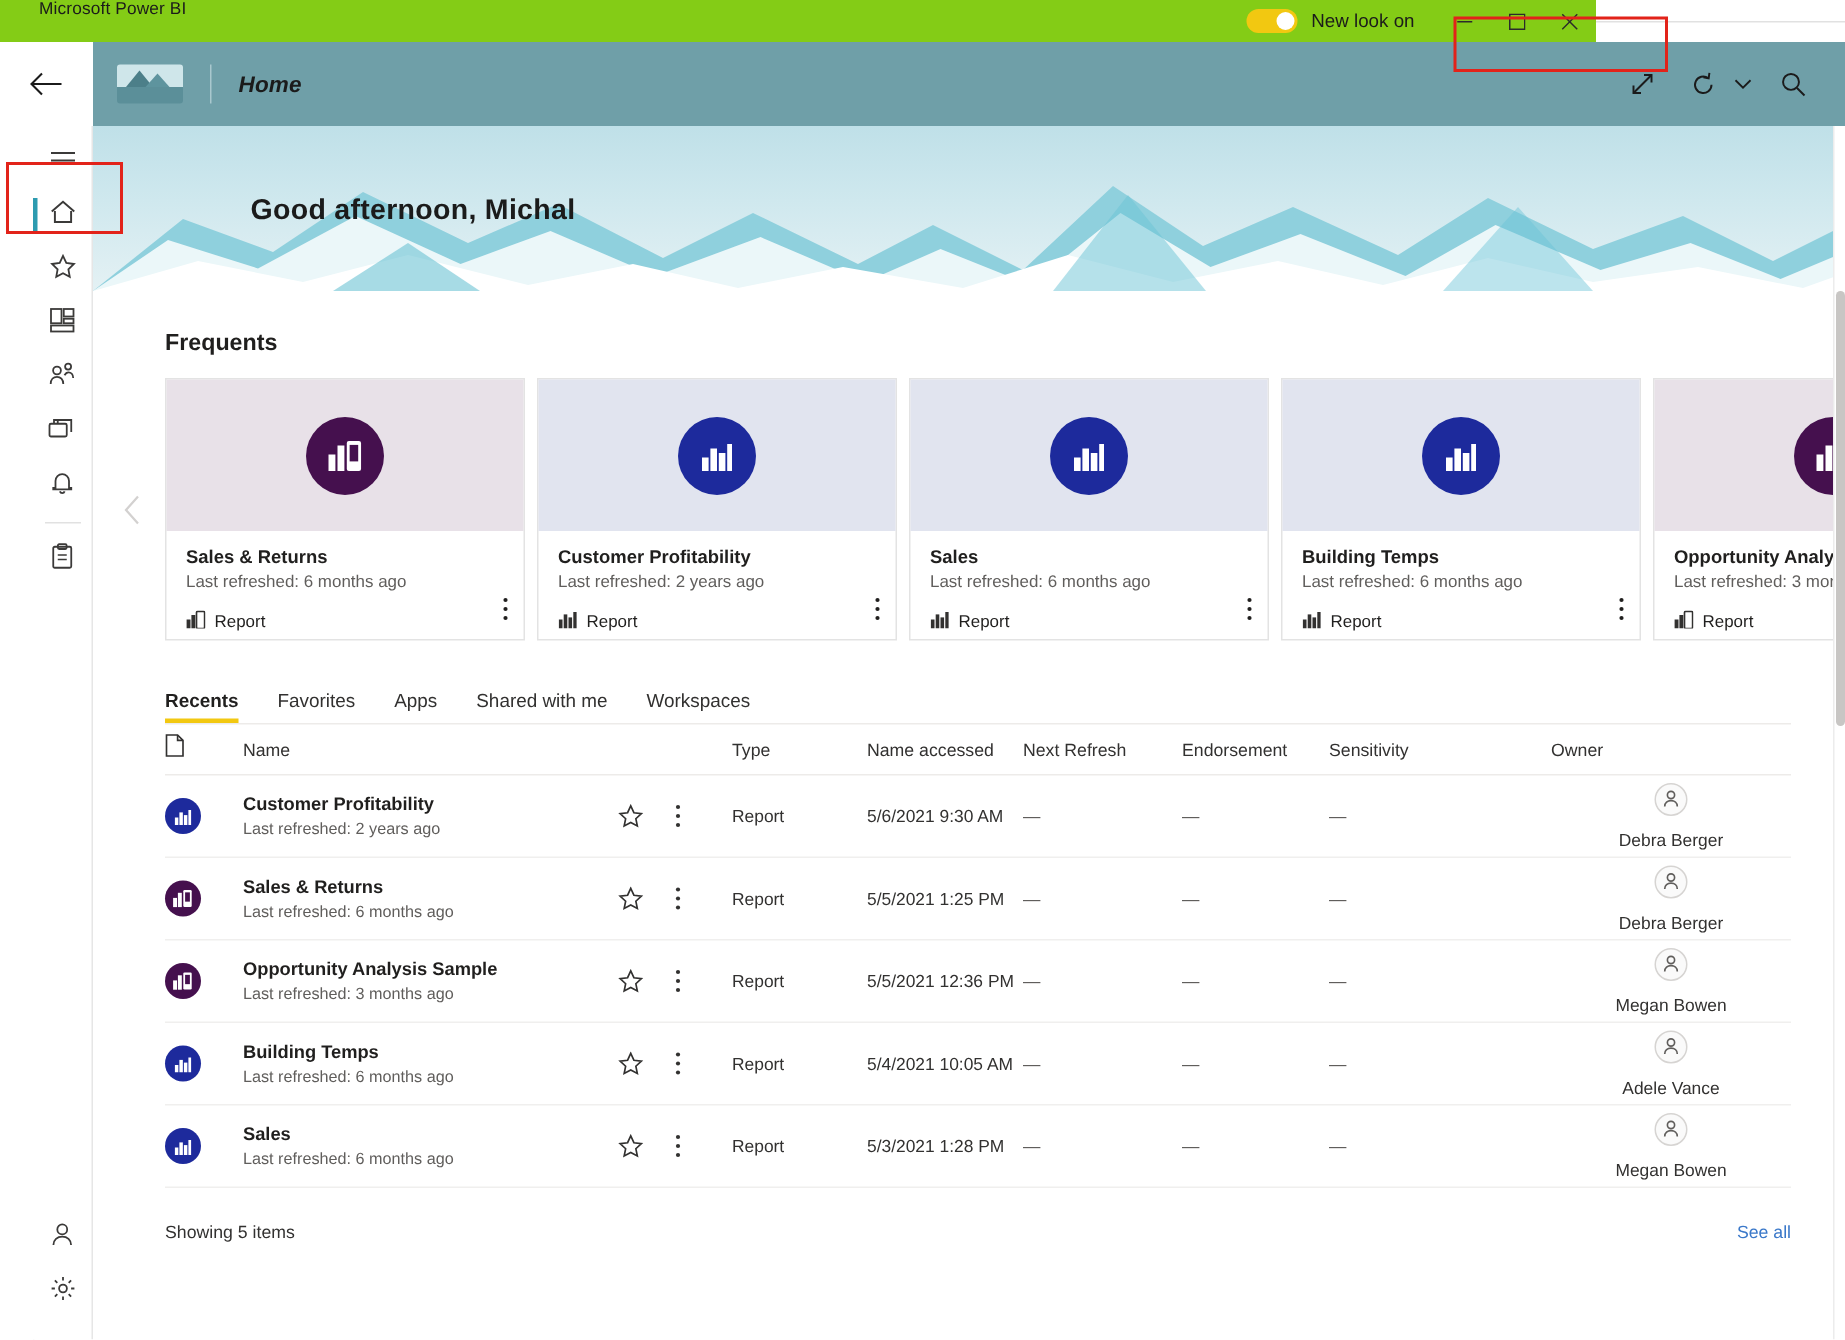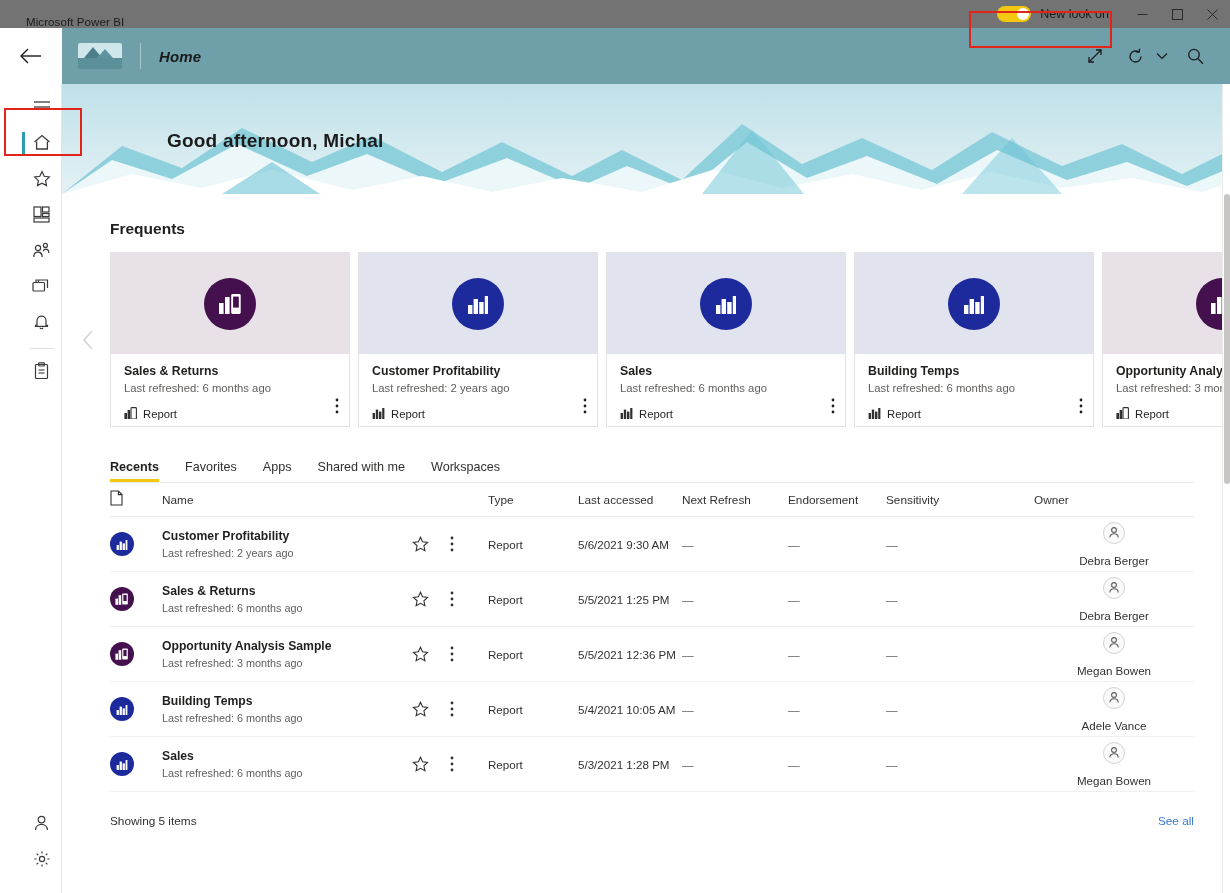--- a/index.html
+++ b/index.html
@@ -12,23 +12,23 @@
 
   .app-window {
     position: relative;
     width: 1230px; height: 893px;
     background: #ffffff;
   }
 
   
   .titlebar {
     position: absolute; left: 0; top: 0;
-    width: 1230px; height: 28px;
-    background: #737373;
-    display: flex; align-items: flex-end;
+    width: 1064px; height: 28px;
+    background: #84cc16;
+    display: flex; align-items: flex-start;
   }
   .titlebar-text {
     font-size: 11.5px; color: #1b1b1b;
     padding-left: 26px; letter-spacing: .1px;
   }
   .titlebar-right {
     margin-left: auto; display: flex; align-items: center; height: 28px;
   }
   .newlook {
     display: flex; align-items: center; gap: 9px;
@@ -692,21 +692,21 @@
               <svg width="13" height="16" viewBox="0 0 13 16">
                 <path d="M1 1h7.4L12 4.6V15H1z" fill="none" stroke="#323130" stroke-width="1.1"></path>
                 <polyline points="8.4,1 8.4,4.6 12,4.6" fill="none" stroke="#323130" stroke-width="1.1"></polyline>
               </svg>
             </span>
           </div>
           <div class="c-name th">Name</div>
           <div class="c-star"></div>
           <div class="c-more"></div>
           <div class="c-type th">Type</div>
-          <div class="c-last th">Last accessed</div>
+          <div class="c-last th">Name accessed</div>
           <div class="c-next th">Next Refresh</div>
           <div class="c-end th">Endorsement</div>
           <div class="c-sens th">Sensitivity</div>
           <div class="c-owner th">Owner</div>
         </div>
       </div>
 
       <div class="tbody">
 
         <div class="tr">

